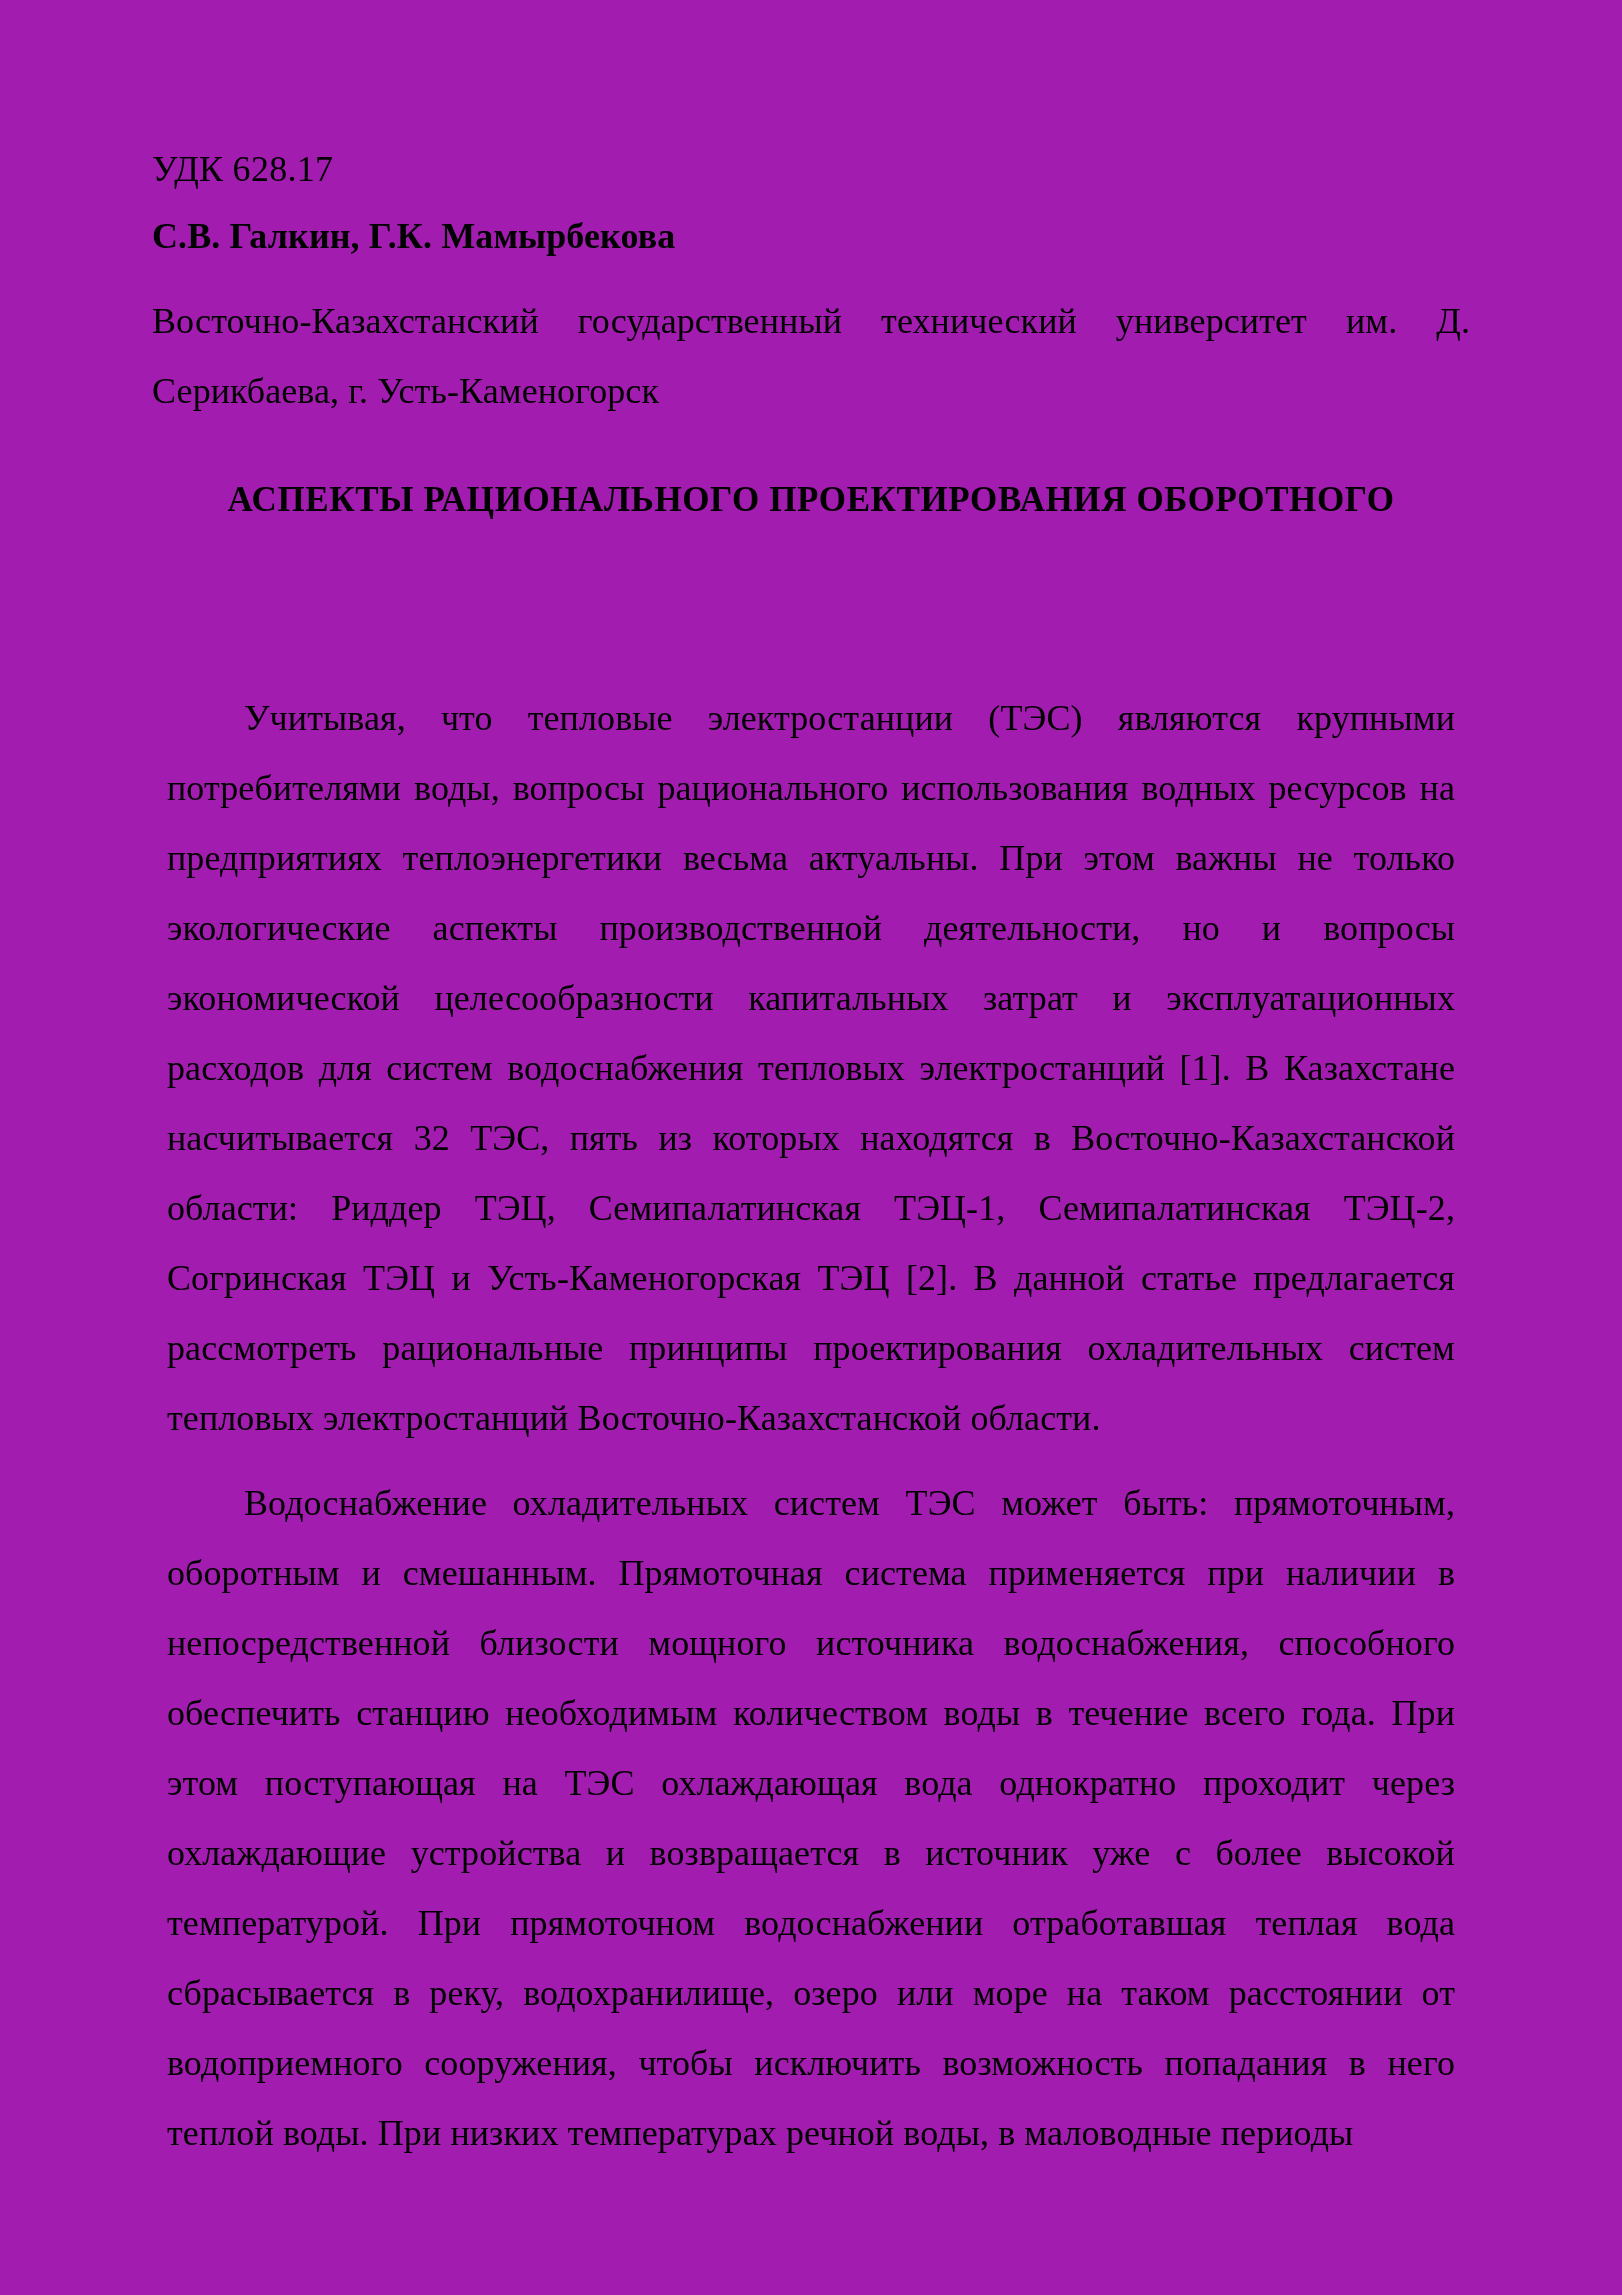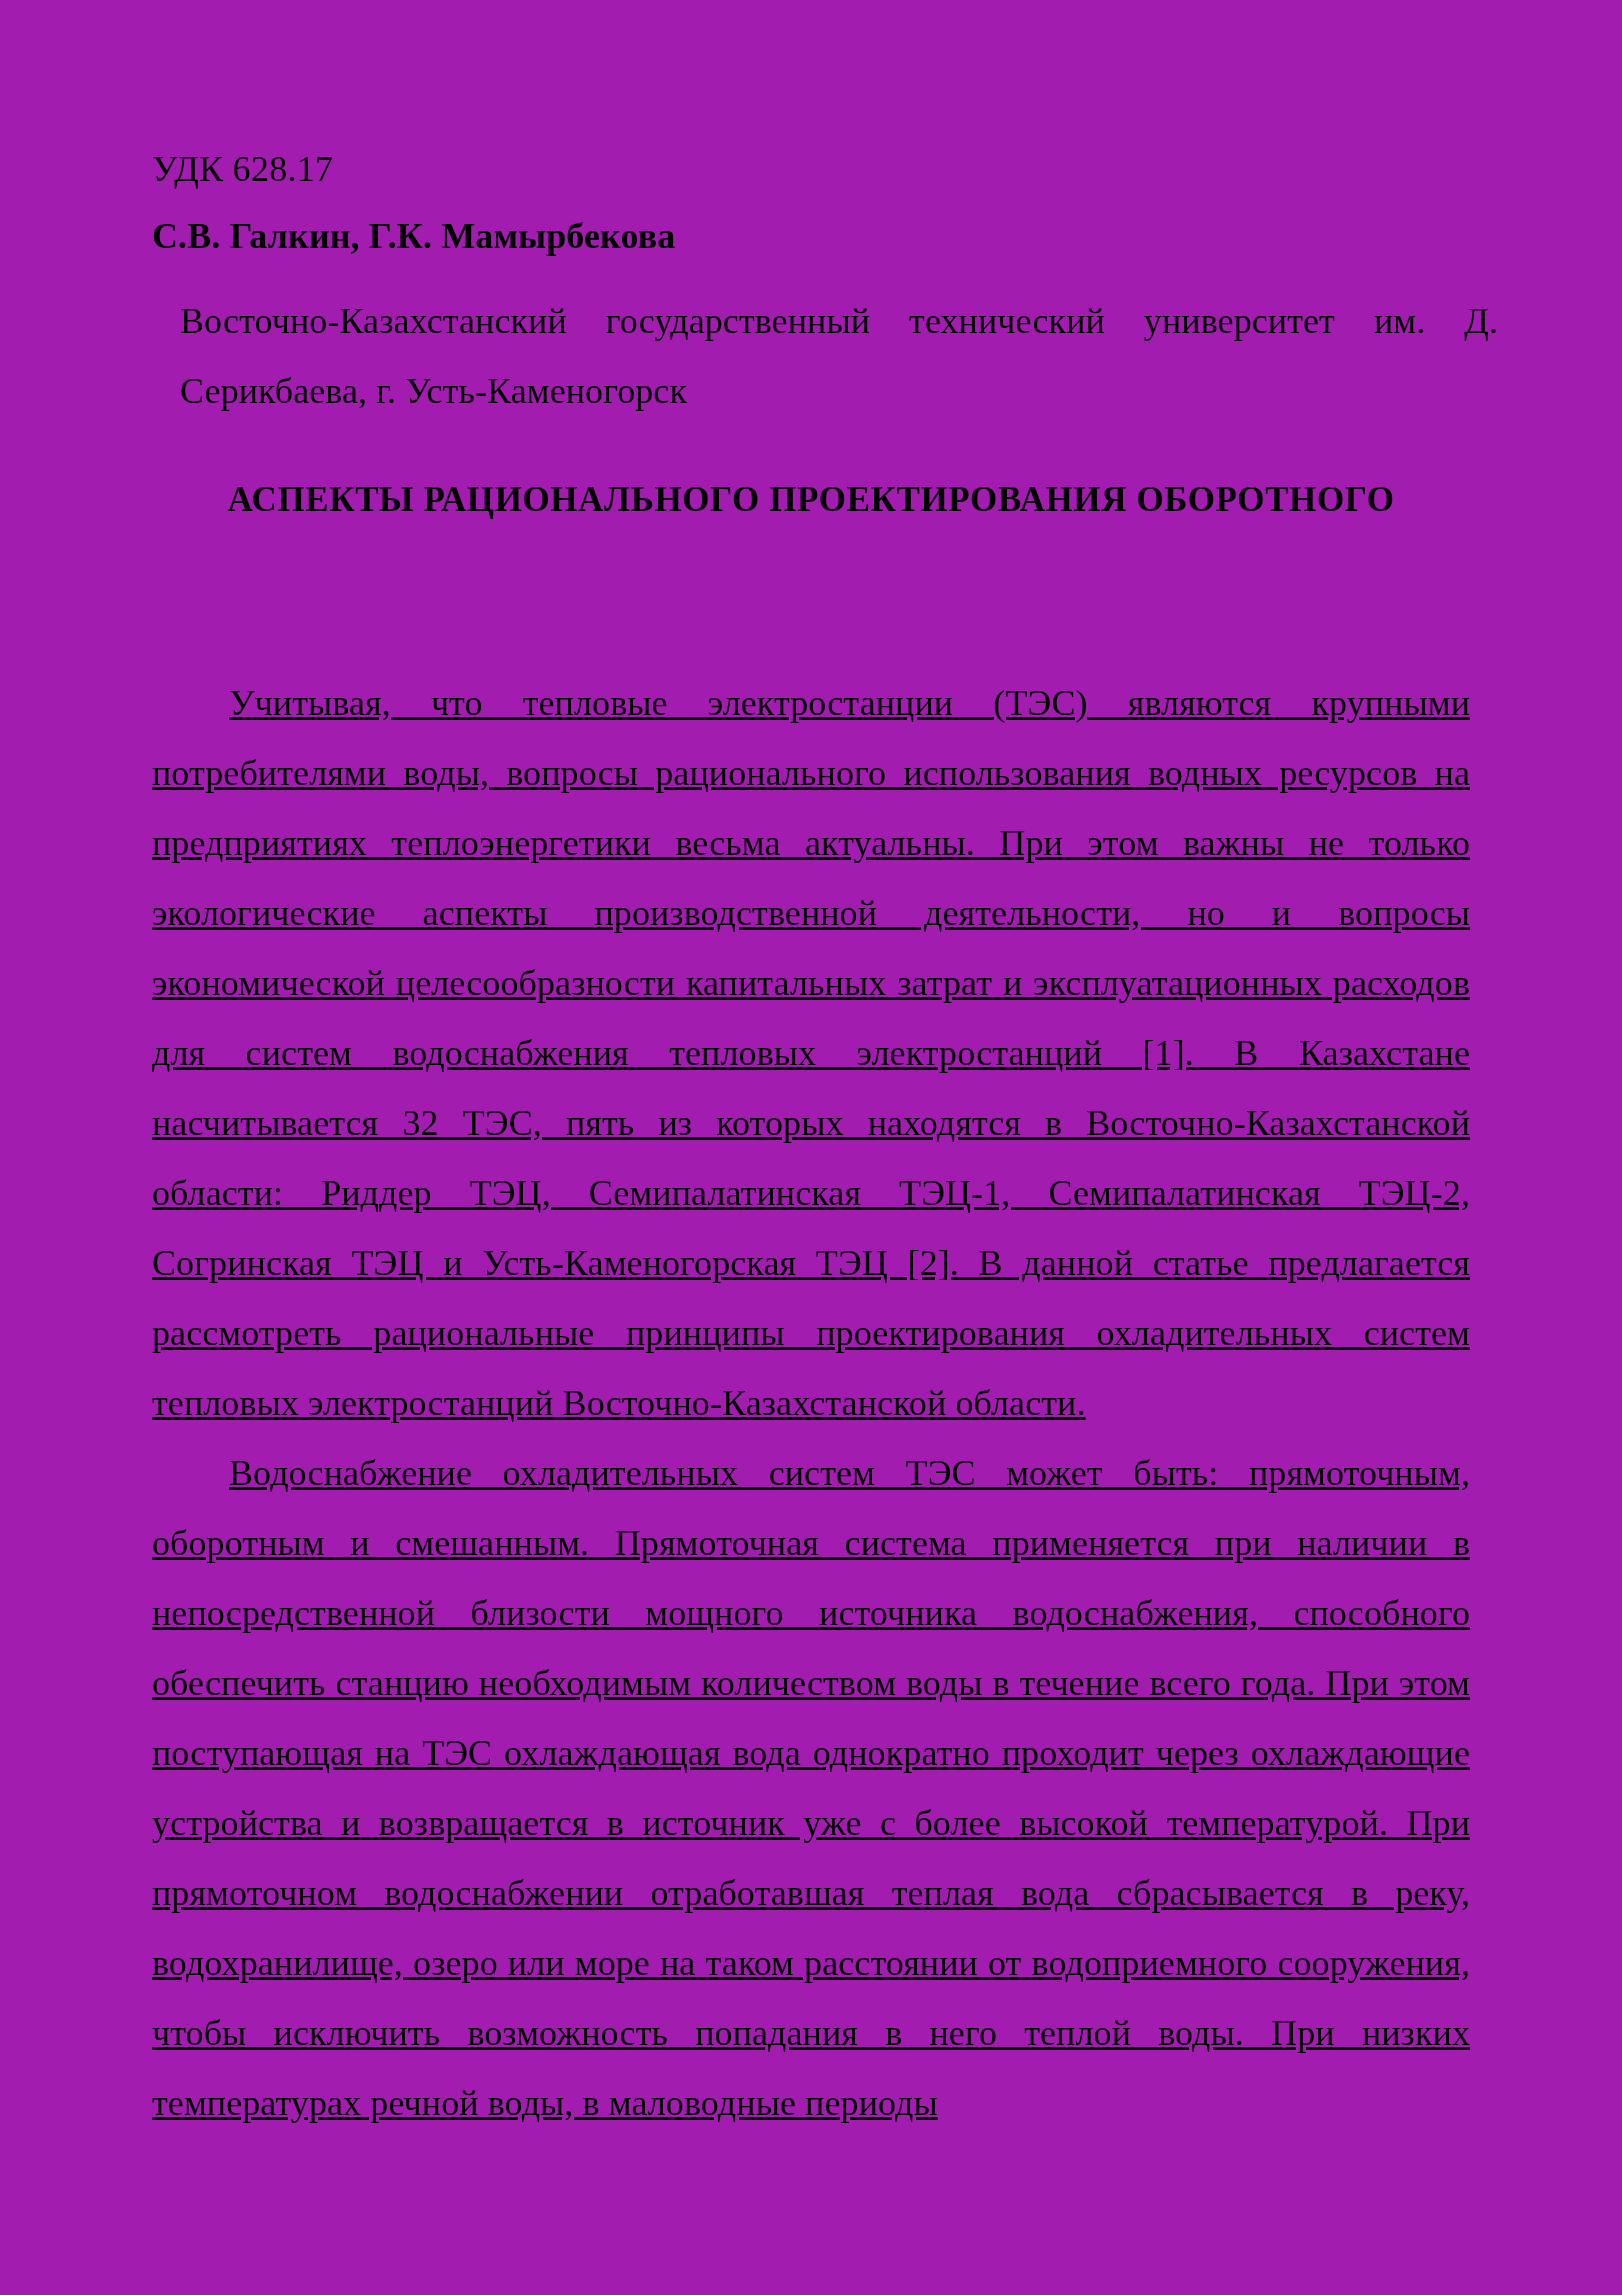--- a/index.html
+++ b/index.html
@@ -54,21 +54,20 @@
     position: absolute;
     top: 286px;
     left: 0;
     width: 1318px;
     font-size: 36px;
     line-height: 70px;
     text-align: justify;
     text-justify: inter-word;
     text-align-last: left;
     letter-spacing: 0.1px;
-    margin-left: 28px;
   }
 
   .title {
     position: absolute;
     top: 470px;
     left: 0;
     width: 1318px;
     font-size: 35px;
     line-height: 59px;
     font-weight: bold;
@@ -87,26 +86,25 @@
     width: 1318px;
     font-size: 36px;
     line-height: 70px;
     text-align: justify;
     text-justify: inter-word;
     letter-spacing: 0.1px;
     hyphens: none;
   }
 
   .body p {
-    margin: 0;
+    margin: 15px;
     padding: 0;
     text-indent: 77px;
     text-align: justify;
     text-align-last: left;
-    text-decoration: underline;
   }
 
   .body p + p {
     margin-top: 0;
   }
 </style>
 </head>
 <body>
 
 <div class="page">

